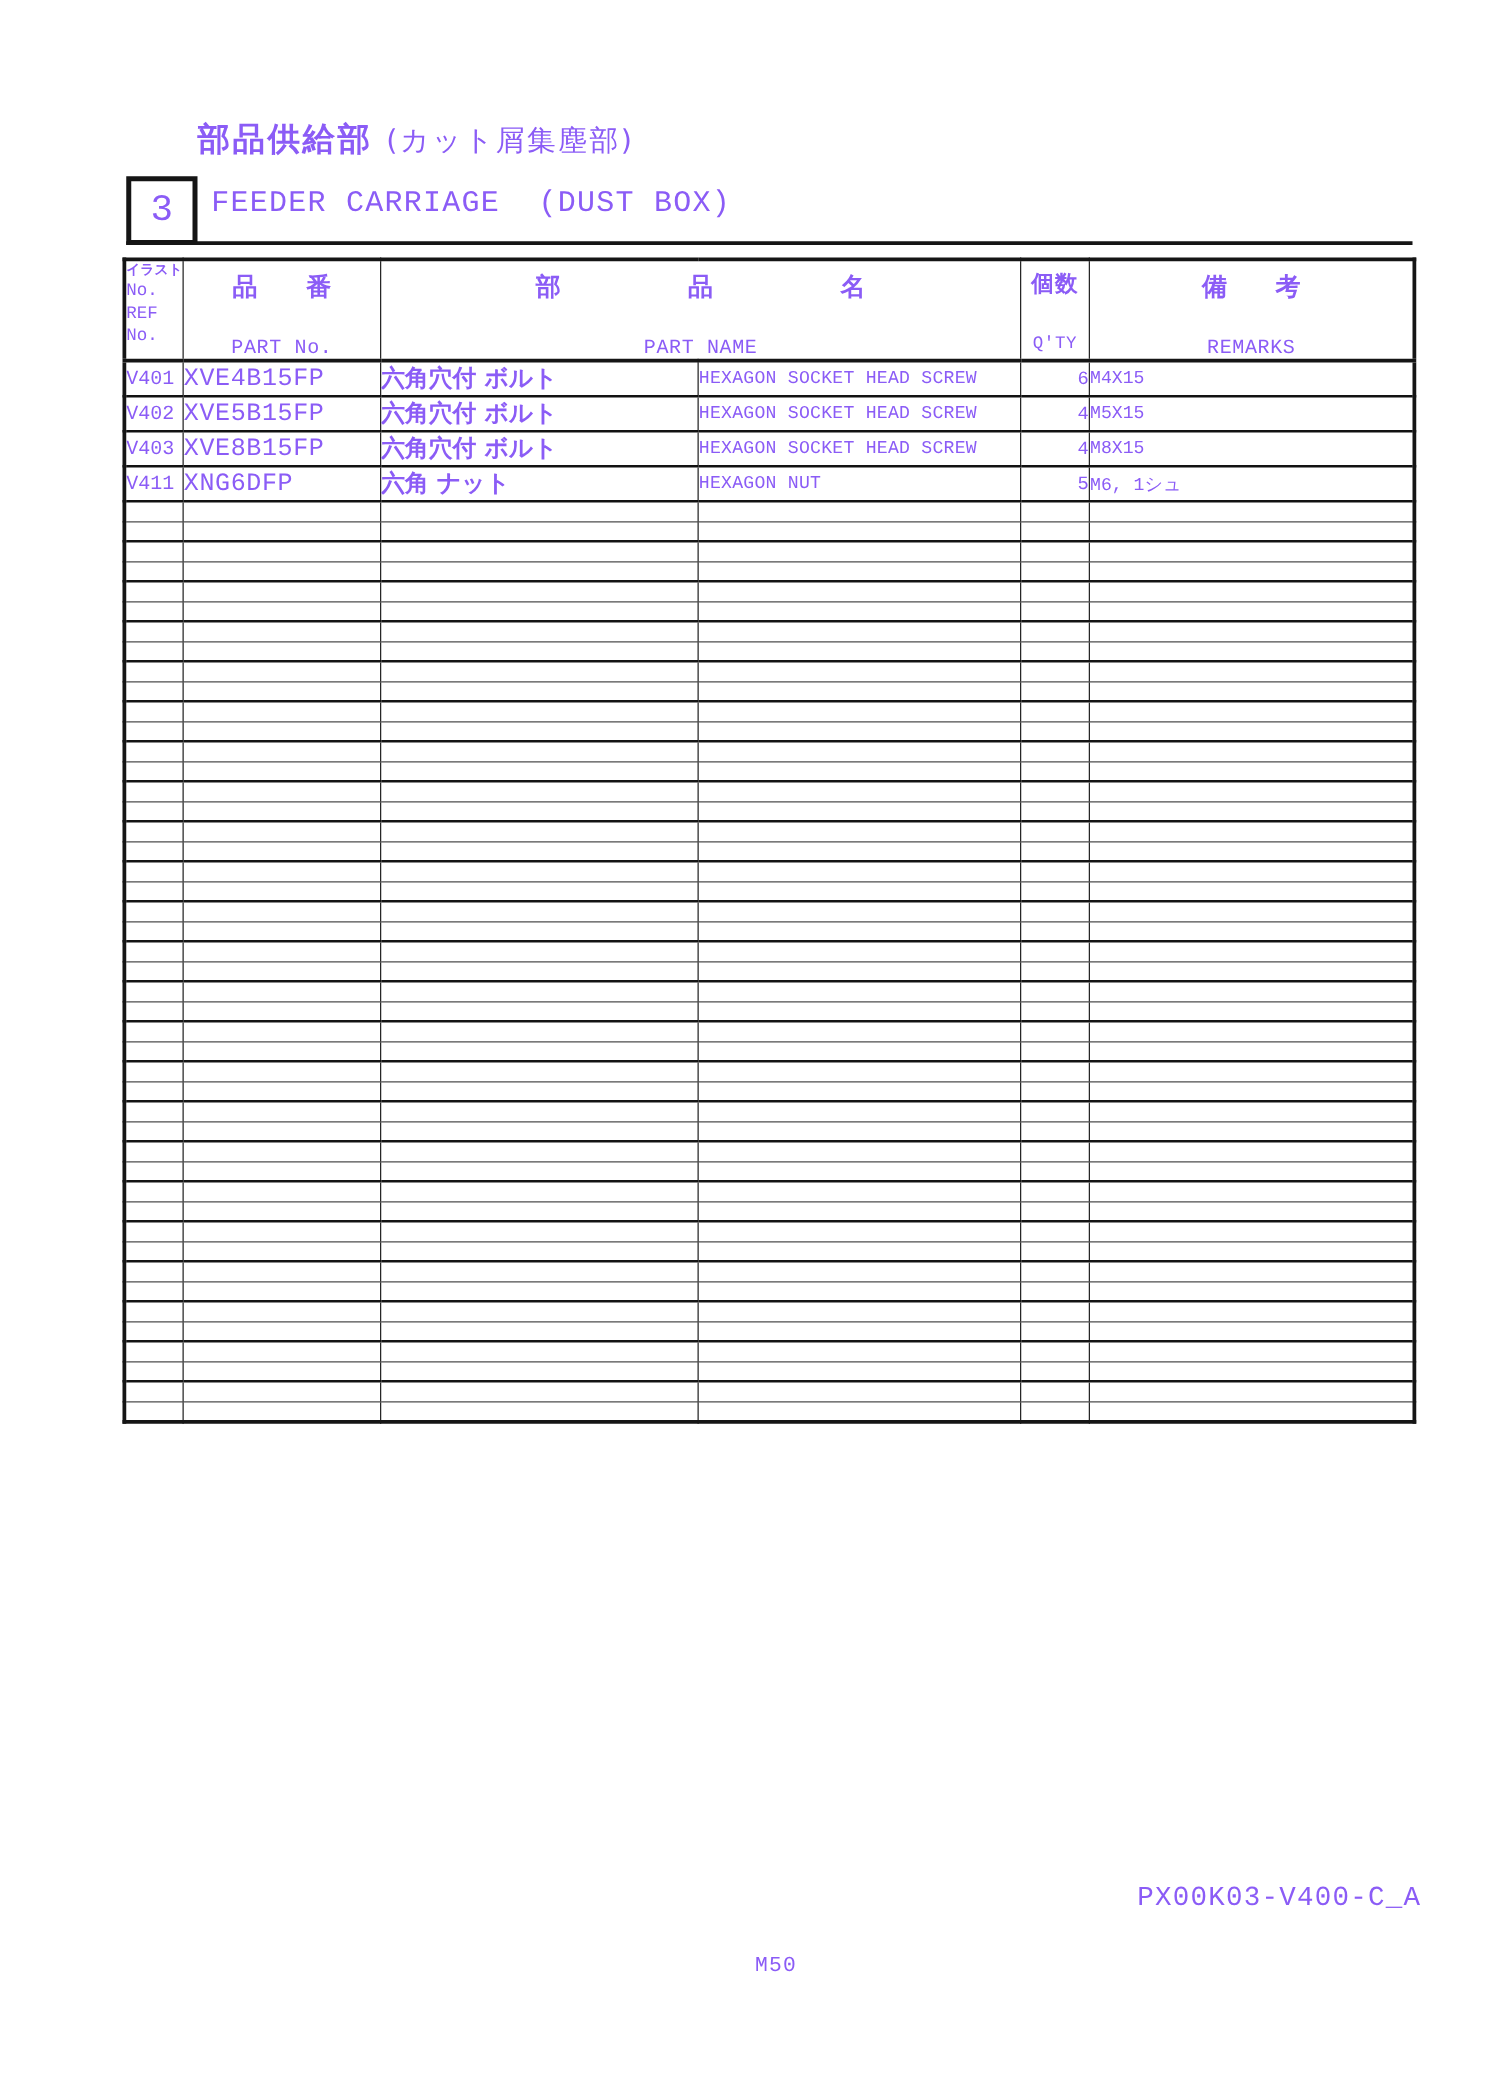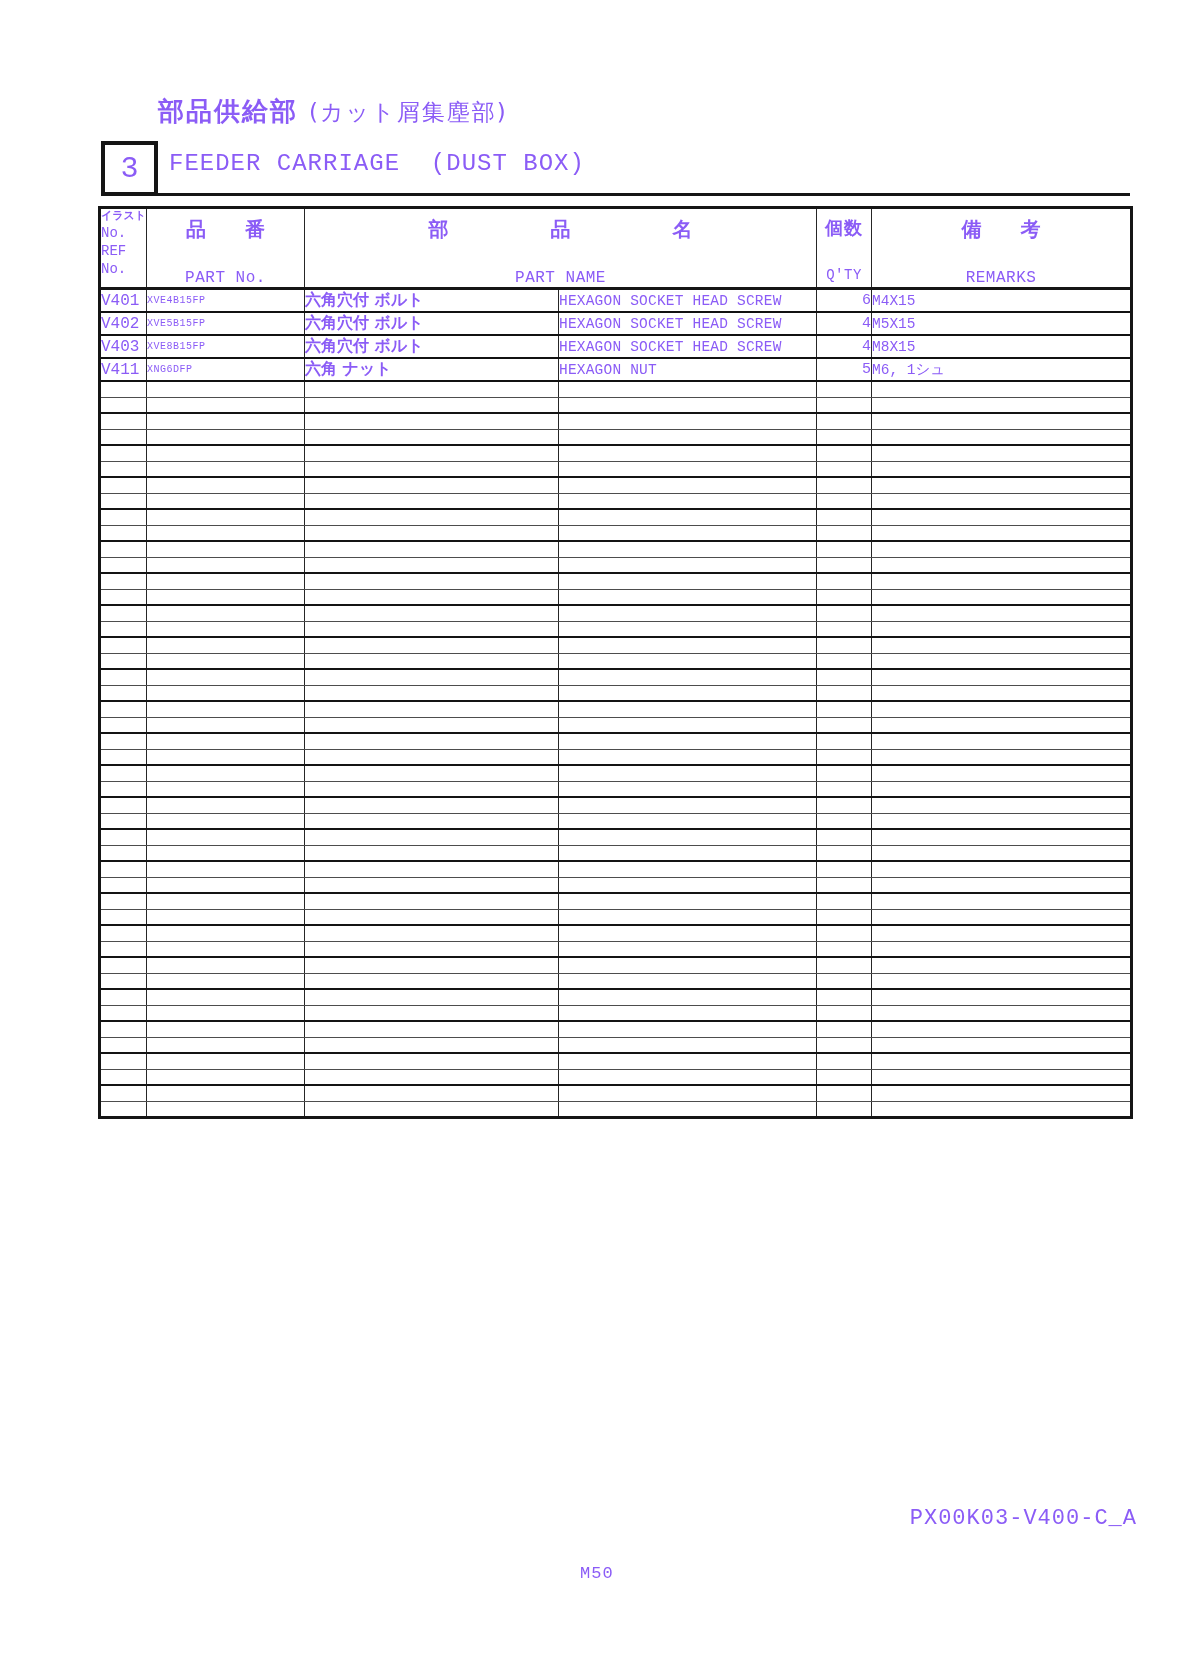--- a/index.html
+++ b/index.html
@@ -59,37 +59,37 @@
     font-size:11px; font-weight:600;
   }
   .ref-head .ref-line { font-size:14px; }
 
   tbody tr { height:16px; }
   tbody tr.data-row td { border-bottom:2px solid #111; }
   tbody tr.empty-row td { border-bottom:1px solid #4d4d4d; }
   tbody tr.empty-row.dark td { border-bottom:2px solid #141414; }
   tbody td { font-size:14.5px; vertical-align:middle; }
   td.ref-cell      { padding-left:4px;  font-size:16px; }
-  td.part-no-cell  { padding-left:9px;  font-size:10px; letter-spacing:0.5px; }
+  td.part-no-cell  { padding-left:9px;  font-size:20px; letter-spacing:0.5px; }
   td.part-name-jp-cell {
     padding-left:8px;
     font-family:"DejaVu Sans","Liberation Sans",sans-serif;
-    font-size:16px; font-weight:600;
+    font-size:19px; font-weight:600;
   }
   td.part-name-en-cell { padding-left:10px; letter-spacing:0.2px; }
   td.qty-cell      { text-align:right; padding-right:9px; font-size:15px; }
   td.remarks-cell  { padding-left:11px; }
 
   
   .doc-code {
     position:absolute; top:1506px; right:63px;
     font-size:22px; letter-spacing:1px;
   }
   .page-num {
-    position:absolute; top:1564px; left:580px;
+    position:absolute; top:1564px; left:604px;
     font-size:17px; letter-spacing:1px;
   }
 </style>
 </head>
 <body>
 
 <div class="page">
 
   <div class="title-jp"><span>部品供給部</span> <span class="paren">(カット屑集塵部)</span></div>
 

